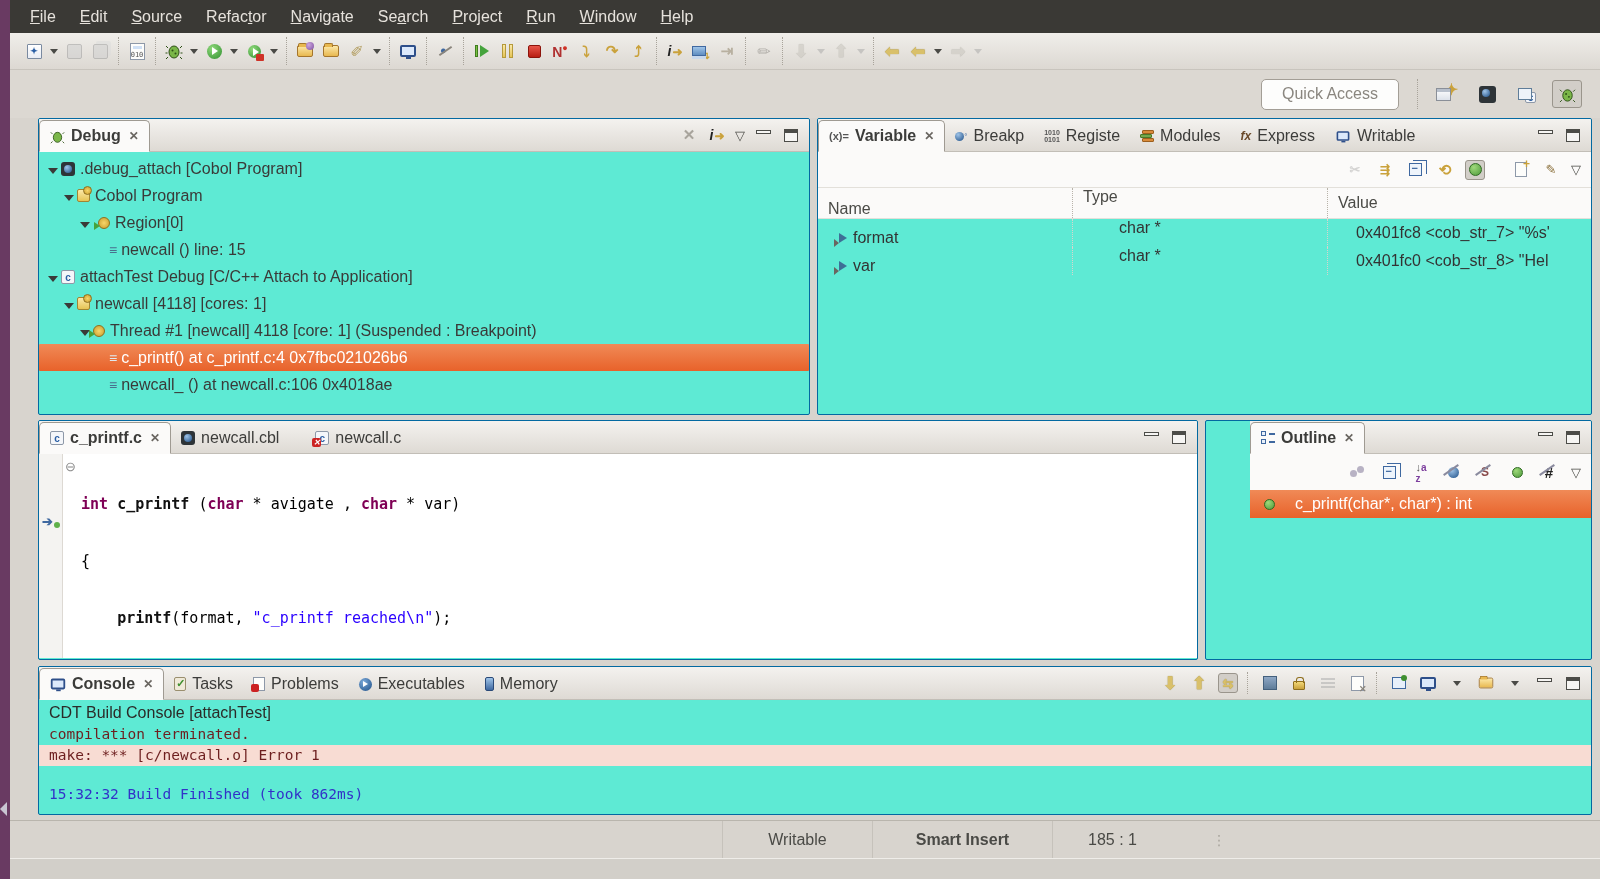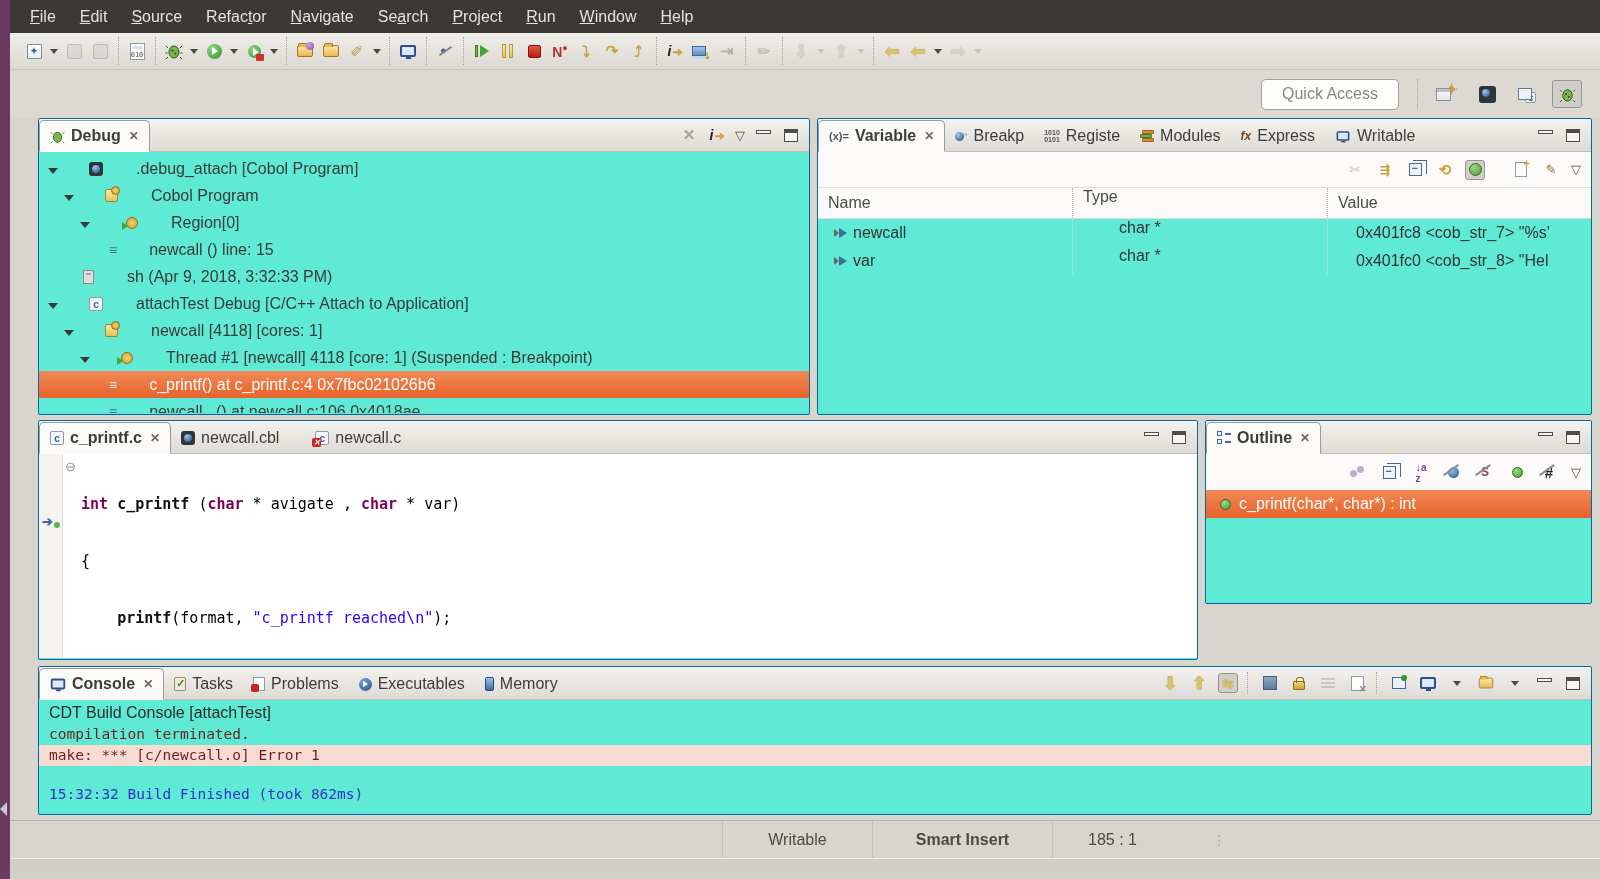--- a/index.html
+++ b/index.html
@@ -140,33 +140,33 @@
   .collic:after { content:""; position:absolute; left:3px; top:-4px; width:13px; height:13px; border:1px solid #3f68a0; border-left:none; border-bottom:none; }
   .refreshic { color:#caa23c; font-size:15px; font-weight:bold; }
   .newdocic { width:12px; height:15px; background:#fdfdfb; border:1px solid #8d98a8; position:relative; }
   .newdocic:after { content:"+"; position:absolute; right:-4px; top:-6px; color:#caa23c; font-weight:bold; font-size:12px; }
   .editpenic { color:#8a6f3a; font-size:13px; }
   .sharpic { font-size:15px; font-weight:bold; color:#222; }
 
   
   #debug-panel { left:14px; top:118px; width:772px; height:297px; }
   .tree { padding-top:3px; overflow:hidden; height:calc(100% - 34px); }
-  .trow { display:flex; align-items:center; height:27px; font-size:16px; color:#3a3a38; white-space:nowrap;gap:28px; }
+  .trow { display:flex; align-items:center; height:27px; font-size:16px; color:#3a3a38; white-space:nowrap; }
   .trow .tw { width:16px; text-align:center; flex:none; }
   .trow .ticon { margin-right:5px; flex:none; display:flex; align-items:center; }
   .trow.selected { background:linear-gradient(#f08a57,#e8622a); color:#fff; border-radius:1px; }
   .trow.selected .frame-ic { color:#dfe8ee; }
   .exp { width:0;height:0;border-left:5px solid transparent;border-right:5px solid transparent;border-top:6px solid #3a3a38; display:inline-block; }
 
   
   #vars-panel { left:793px; top:118px; width:775px; height:297px; }
   .vtoolbar { height:36px; background:#fbfaf9; display:flex; align-items:center; justify-content:flex-end; gap:10px; padding-right:10px; border-bottom:1px solid #e3e0da; }
   .vtable { font-size:16px; }
   .vhead { display:flex; height:31px; align-items:center; color:#4a4a46; border-bottom:1px solid #e3e0da; background:#fbfaf9; }
-  .vcol-name { width:255px; padding-left:10px; border-right:1px dotted #b8b3aa; height:100%; display:flex; align-items:center; }
+  .vcol-name { width:255px; padding-left:10px; border-right:1px dotted #b8b3aa; height:100%; display:flex; align-items:flex-end; }
   .vcol-type { width:255px; padding-left:10px; border-right:1px dotted #b8b3aa; height:100%; display:flex; align-items:flex-start; }
   .vcol-value { flex:1; padding-left:10px; height:100%; display:flex; align-items:center; overflow:hidden; }
   .vrow { display:flex; height:28px; align-items:center; color:#333; }
   .vrow .vcol-type { padding-left:46px; }
   .vrow .vcol-value { padding-left:28px; white-space:nowrap; }
   .vname { display:flex; align-items:center; gap:6px; }
   .vexp { width:0;height:0;border-top:4px solid transparent;border-bottom:4px solid transparent;border-left:5px solid #6a6661; margin-left:6px; }
 
   
   #editor-panel { left:14px; top:420px; width:1160px; height:240px; }
@@ -176,23 +176,23 @@
   .codelines { position:absolute; left:42px; top:3px; right:0; font-family:"DejaVu Sans Mono","Liberation Mono",monospace; font-size:15px; line-height:19px; color:#000; white-space:pre; }
   .cline { height:19px; }
   .kw { color:#7f0055; font-weight:bold; }
   .fn { font-weight:bold; color:#111; }
   .str { color:#2a00ff; }
   .ip-icon { position:absolute; left:3px; top:60px; width:18px; height:14px; }
   .ip-icon:before { content:"➔"; position:absolute; color:#3f68a0; font-size:13px; font-weight:bold; }
   .ip-icon:after { content:""; position:absolute; right:0; bottom:0; width:6px; height:6px; border-radius:50%; background:#5fb04a; }
 
   
-  #outline-panel { left:1181px; top:420px; width:387px; height:184px; }
+  #outline-panel { left:1181px; top:420px; width:387px; height:240px;padding-left:44px; }
   .otoolbar { height:36px; background:#fbfaf9; display:flex; align-items:center; justify-content:flex-end; gap:12px; padding-right:10px; }
-  .orow { display:flex; align-items:center; gap:8px; height:28px; font-size:16px; color:#fff;
+  .orow { display:flex; align-items:center; gap:20px; height:28px; font-size:16px; color:#fff;
     background:linear-gradient(#f08a57,#e8622a); padding-left:14px; }
 
   
   #console-panel { left:14px; top:666px; width:1554px; height:149px; }
   .cbody { padding:4px 0 0 10px; font-size:15px; position:relative; height:calc(100% - 34px); overflow:hidden; }
   .ctitle { color:#2b2b28; font-size:16px; margin-bottom:2px; }
   .cmono { font-family:"DejaVu Sans Mono","Liberation Mono",monospace; font-size:14.5px; line-height:21px; }
   .cerr { color:#6d1f1f; }
   .cerr-hl { background:#f8dcd3; margin-left:-10px; padding-left:10px; width:calc(100% + 10px); }
   .cinfo { color:#3232c8; margin-top:18px; }
@@ -463,26 +463,20 @@
             <span class="threadic"></span>
           </span>
         <span>Region[0]</span>
       </div>
       <div class="trow" style="padding-left:70px">
         <span class="ticon">
             <span class="frame-ic">≡</span>
           </span>
         <span>newcall () line: 15</span>
       </div>
-      <div class="trow" style="padding-left:44px">
-        <span class="ticon">
-            <span class="shic"></span>
-          </span>
-        <span>sh (Apr 9, 2018, 3:32:33 PM)</span>
-      </div>
       <div class="trow" style="padding-left:6px">
         <span class="tw"><span class="exp"></span></span>
         <span class="ticon">
             <span class="cfile">c</span>
           </span>
         <span>attachTest Debug [C/C++ Attach to Application]</span>
       </div>
       <div class="trow" style="padding-left:22px">
         <span class="tw"><span class="exp"></span></span>
         <span class="ticon">
@@ -590,21 +584,21 @@
           </div>
         <div class="vcol-value">
             <span>Value</span>
           </div>
       </div>
       <div class="vrow">
         <div class="vcol-name" style="border-right:1px dotted #d8d4cd;">
           <span class="vexp"></span>
           <span class="vname">
               <span class="varrow"></span>
-          <span>newcall</span>
+          <span>format</span>
             </span>
         </div>
         <div class="vcol-type" style="border-right:1px dotted #d8d4cd;">
             <span>char *</span>
           </div>
         <div class="vcol-value">
             <span>0x401fc8 &lt;cob_str_7&gt; "%s'</span>
           </div>
       </div>
       <div class="vrow">

